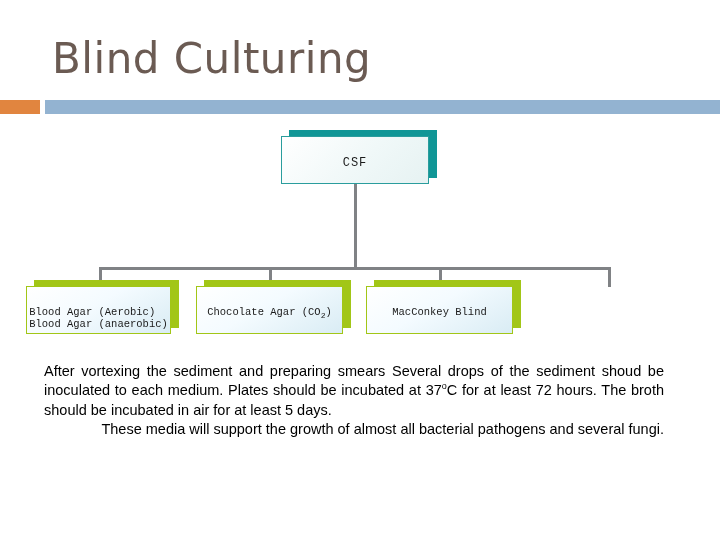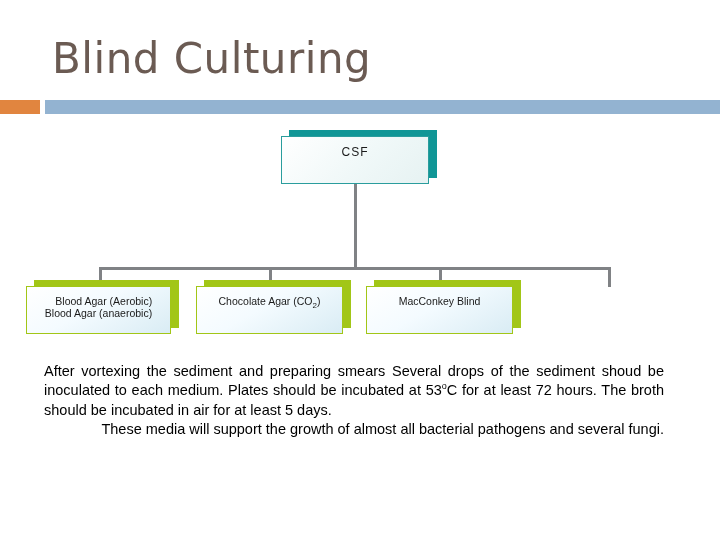--- a/index.html
+++ b/index.html
@@ -73,24 +73,25 @@
     top: 0;
     right: 0;
     bottom: 0;
     box-sizing: border-box;
     display: flex;
     align-items: flex-start;
     justify-content: center;
     padding-top: 8px;
   }
   .node .label {
-    font-family: Liberation Sans, sans-serif;
+    font-family: Liberation Mono, monospace;
     color: #1a1a1a;
-    text-align: right;
+    text-align: left;
     line-height: 1.15;
+    margin-top: 11px;
   }
 
   
   .node-root { left: 281px; top: 18px; width: 148px; height: 48px; }
   .node-root .plate { background: #109696; }
   .node-root .face {
     background: linear-gradient(135deg, #ffffff 0%, #f0f8f8 55%, #e6f2f2 100%);
     border: 1px solid #2a9d9d;
   }
   .node-root .label { font-size: 12px; letter-spacing: 1px; padding-top: 1px; }
@@ -189,15 +190,15 @@
       <div class="label">
         <div>MacConkey Blind</div>
       </div>
     </div>
   </div>
 
 
 </div>
 
 <div class="body-text">
-  <p class="para-justify"><span>After vortexing the sediment and preparing smears Several drops of the sediment shoud be inoculated to each medium. Plates should be incubated at 53</span><span class="sup-deg">o</span><span>C for at least 72 hours. The broth should be incubated in air for at least 5 days.</span></p>
+  <p class="para-justify"><span>After vortexing the sediment and preparing smears Several drops of the sediment shoud be inoculated to each medium. Plates should be incubated at 37</span><span class="sup-deg">o</span><span>C for at least 72 hours. The broth should be incubated in air for at least 5 days.</span></p>
   <p class="para-plain">These media will support the growth of almost all bacterial pathogens and several fungi.</p>
 </div>
 
 </body></html>

